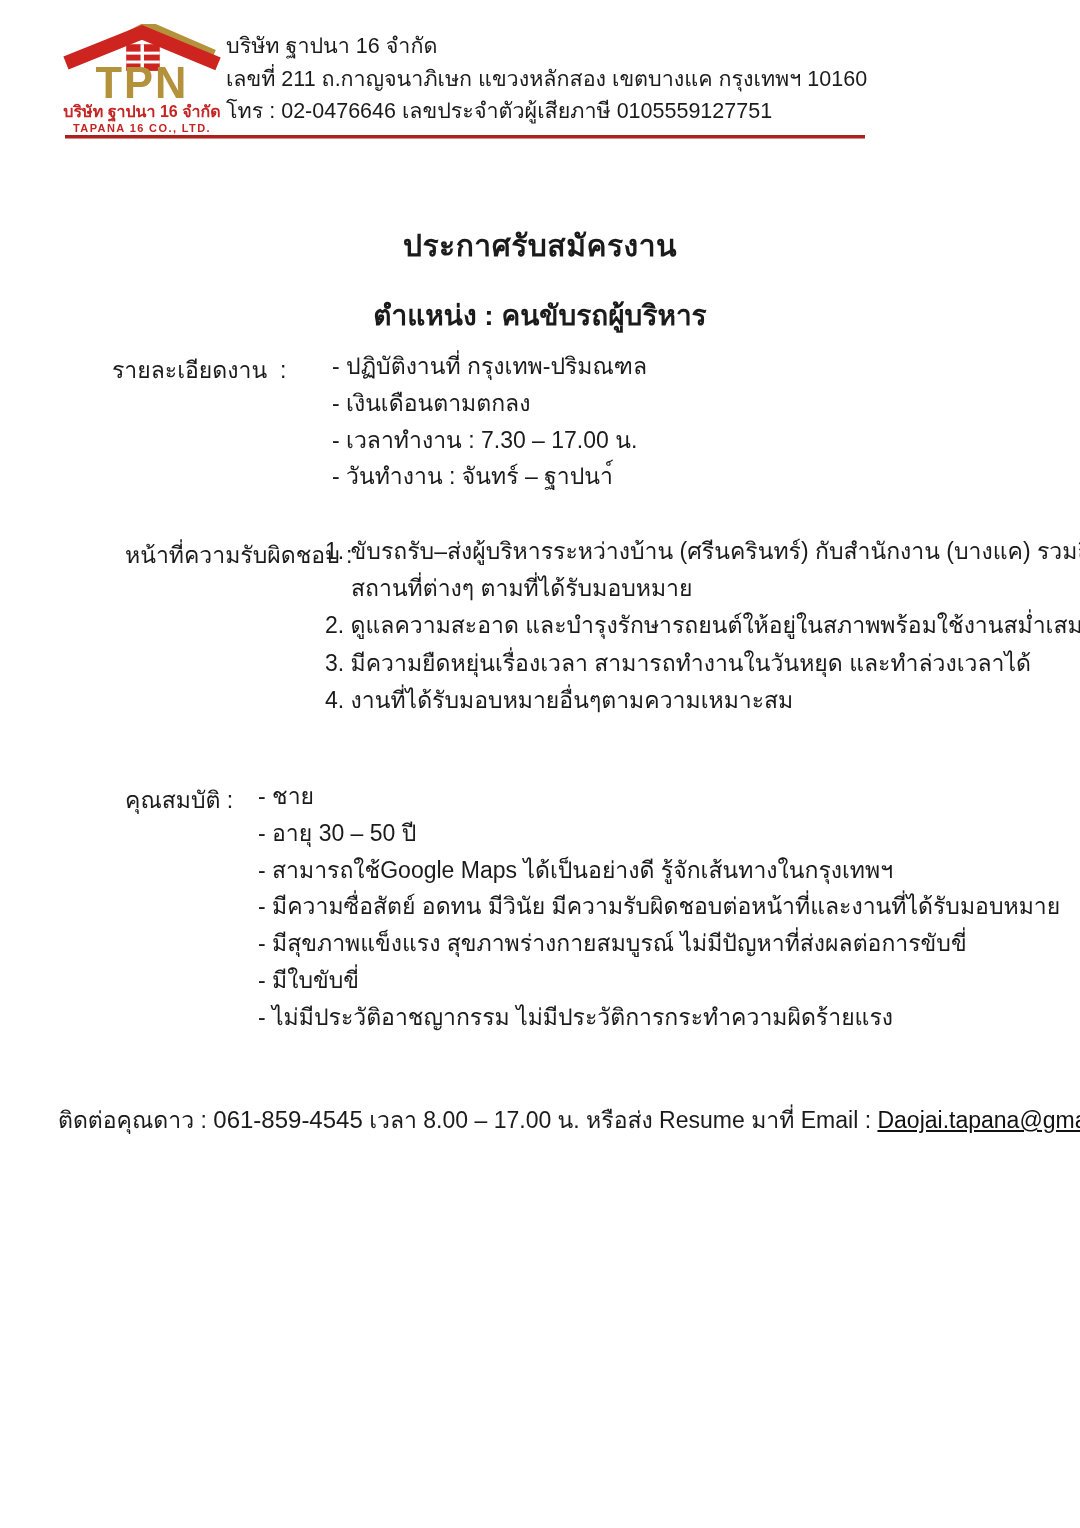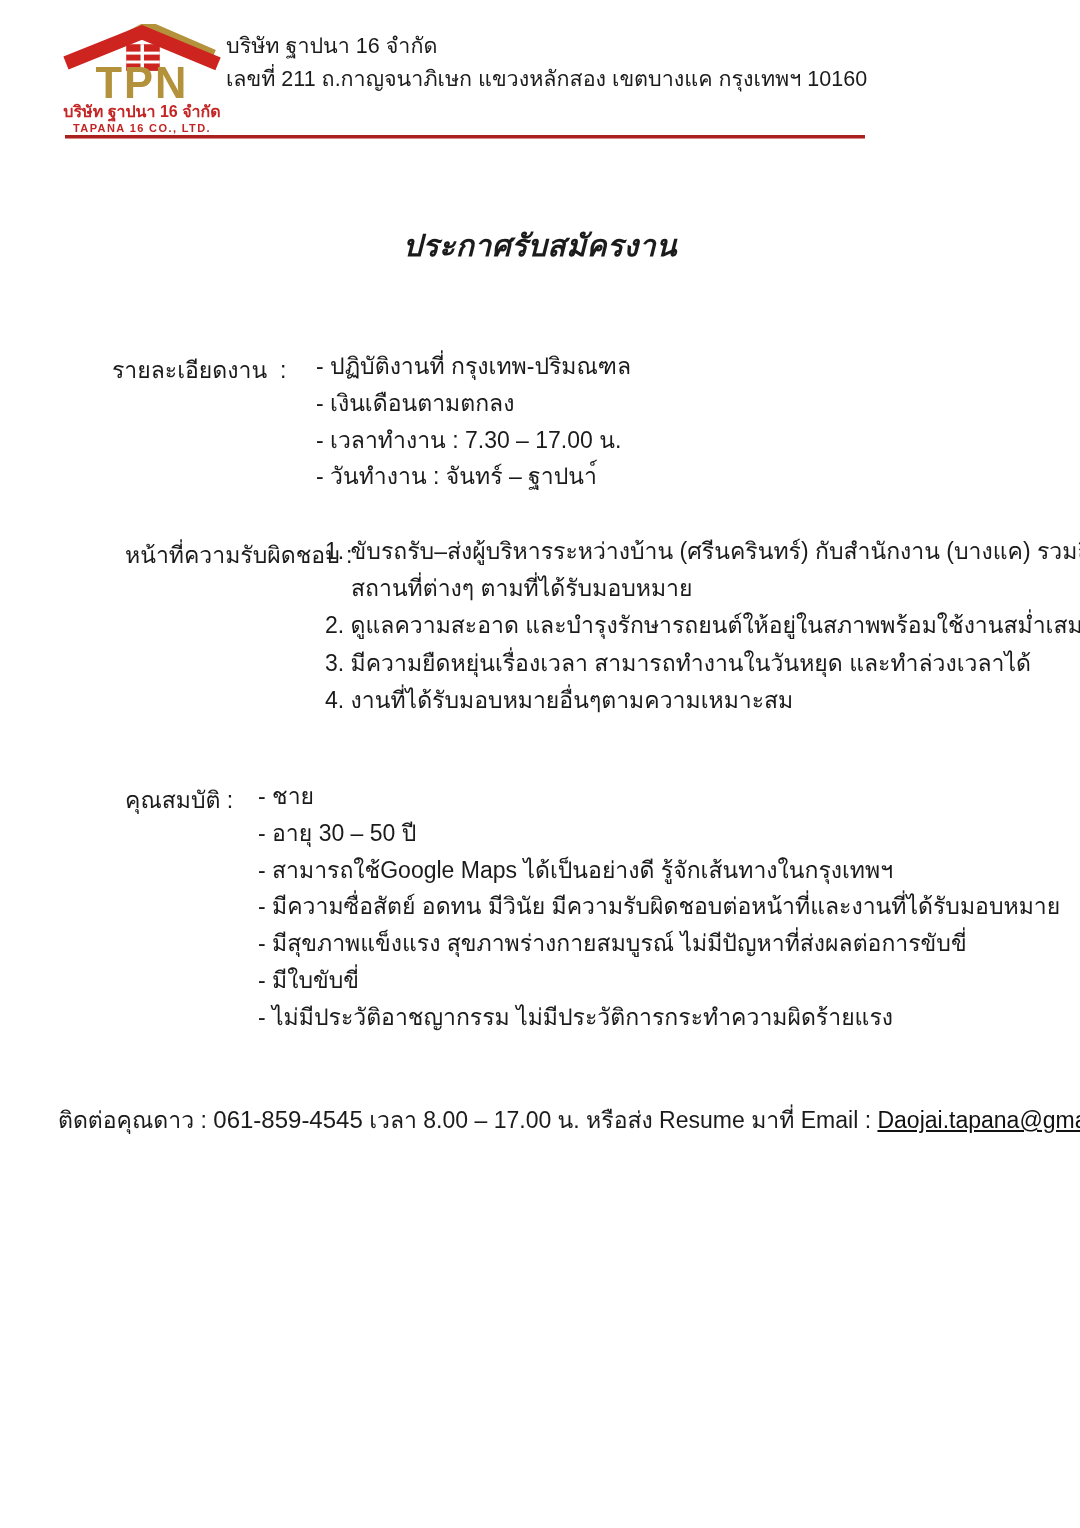--- a/index.html
+++ b/index.html
@@ -60,21 +60,20 @@
 
   
   .title {
     position: absolute;
     top: 222px;
     width: 100%;
     text-align: center;
     font-size: 30px;
     font-weight: 700;
     letter-spacing: 0.5px;
-    font-style: italic;
   }
   .subtitle {
     position: absolute;
     top: 293px;
     width: 100%;
     text-align: center;
     font-size: 28px;
     font-weight: 700;
   }
 
@@ -87,21 +86,21 @@
   .list { position: absolute; }
   .line {
     font-size: 23px;
     line-height: 36.8px;
     white-space: nowrap;
   }
   .resp .line { line-height: 37.2px; }
   .cont { padding-left: 26px; }
 
   #details-label { left: 112px; top: 352px; }
-  #details-list  { left: 316px; top: 348px; }
+  #details-list  { left: 332px; top: 348px; }
 
   #resp-label { left: 125px; top: 537px; }
   #resp-list  { left: 325px; top: 533px; }
 
   #qual-label { left: 125px; top: 782px; }
   #qual-list  { left: 258px; top: 778px; }
 
   
   .contact {
     position: absolute;
@@ -136,26 +135,28 @@
 
         <text x="80" y="74" text-anchor="middle" font-size="44" font-weight="800" letter-spacing="2" fill="#b3923b" font-family="Liberation Sans, DejaVu Sans, sans-serif">TPN</text>
       </svg>
       <div class="logo-th">บริษัท ฐาปนา 16 จำกัด</div>
       <div class="logo-en">TAPANA 16 CO., LTD.</div>
     </div>
 
     <div class="company-info">
       <div>บริษัท ฐาปนา 16 จำกัด</div>
       <div>เลขที่ 211 ถ.กาญจนาภิเษก แขวงหลักสอง เขตบางแค กรุงเทพฯ 10160</div>
+      <div>โทร : 02-0476646 เลขประจำตัวผู้เสียภาษี 0105559127751</div>
     </div>
 
     <div class="rule"></div>
   </div>
 
   <div class="title">ประกาศรับสมัครงาน</div>
+  <div class="subtitle">ตำแหน่ง : คนขับรถผู้บริหาร</div>
 
   <div class="label" id="details-label">รายละเอียดงาน  :</div>
   <div class="list" id="details-list">
     <div class="line">- ปฏิบัติงานที่ กรุงเทพ-ปริมณฑล</div>
     <div class="line">- เงินเดือนตามตกลง</div>
     <div class="line">- เวลาทำงาน : 7.30 – 17.00 น.</div>
     <div class="line">- วันทำงาน : จันทร์ – ฐาปนา์</div>
   </div>
 
   <div class="label" id="resp-label">หน้าที่ความรับผิดชอบ :</div>

